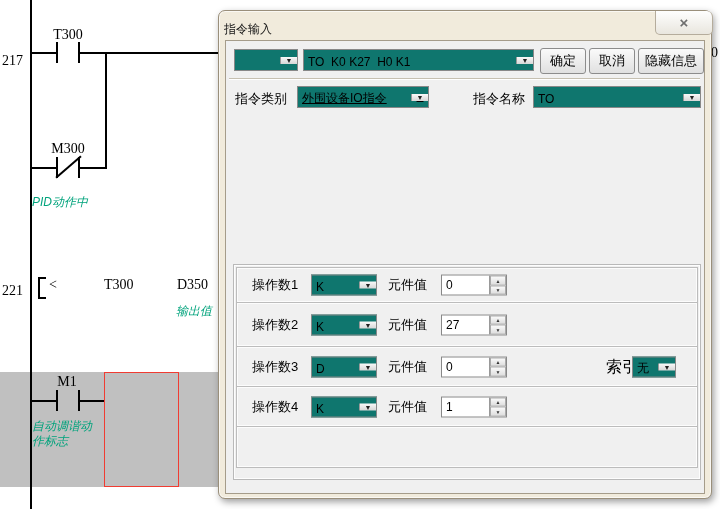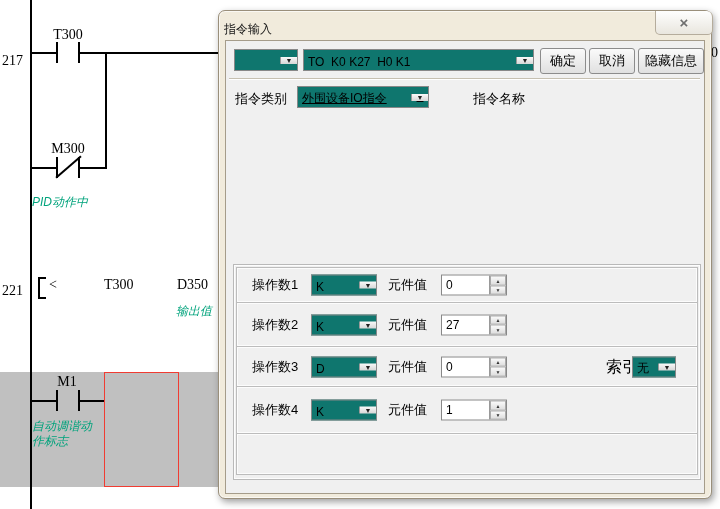--- a/index.html
+++ b/index.html
@@ -107,20 +107,24 @@
       <div class="btn" style="left:412px;top:7px;width:64px;">隐藏信息</div>
 
       <div class="sep" style="top:37px;"></div>
 
       <div class="lbl" style="left:9px;top:49px;">指令类别</div>
       <div class="combo" style="left:71px;top:45px;width:132px;text-decoration:underline;">
         <div class="ctext">外围设备IO指令</div>
         <div class="carrow">▼</div>
       </div>
       <div class="lbl" style="left:247px;top:49px;">指令名称</div>
+      <div class="combo" style="left:307px;top:45px;width:168px;">
+        <div class="ctext">TO</div>
+        <div class="carrow">▼</div>
+      </div>
 
 
       <div id="opgroup">
 
         <div class="oprow first" style="height:36px;">
           <div class="oplabel">操作数1</div>
           <div class="combo opcombo">
             <div class="ctext">K</div>
             <div class="carrow">▼</div>
           </div>
@@ -164,21 +168,21 @@
               <div class="spinbtn" style="top:50%;">▼</div>
             </div>
           </div>
           <div class="idxlabel">索引</div>
           <div class="combo idxcombo">
             <div class="ctext">无</div>
             <div class="carrow">▼</div>
           </div>
         </div>
 
-        <div class="oprow" style="height:48px;">
+        <div class="oprow" style="height:41px;">
           <div class="oplabel">操作数4</div>
           <div class="combo opcombo">
             <div class="ctext">K</div>
             <div class="carrow">▼</div>
           </div>
           <div class="vlabel">元件值</div>
           <div class="spinbox">
             <div class="spinval">1</div>
             <div class="spincol">
               <div class="spinbtn" style="top:0;">▲</div>

